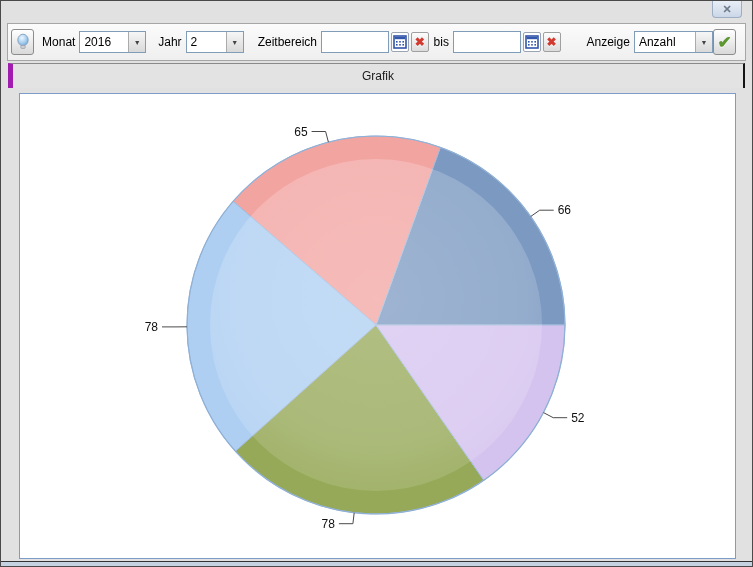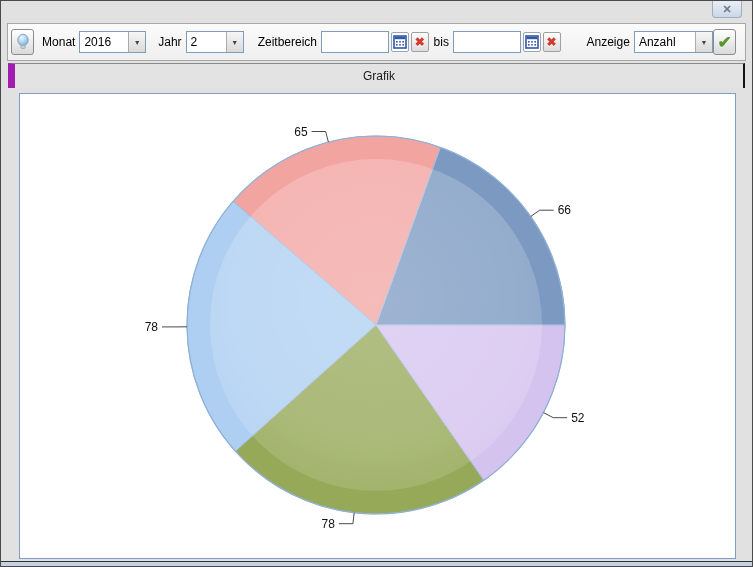--- a/index.html
+++ b/index.html
@@ -57,21 +57,21 @@
   .clear-glyph { color:#D33A2F; font-size:12px; font-weight:bold; line-height:1;
     text-shadow:0 1px 0 rgba(255,255,255,0.6); }
   .apply-glyph { color:#5D9732; font-size:17px; font-weight:bold; line-height:1;
     text-shadow:0 1px 0 rgba(255,255,255,0.6); }
   .tabstrip {
     position:absolute; left:7px; right:7px; top:62px; height:25px;
     display:flex; font-size:12px; color:#1A1A1A;
   }
   .tab { flex:1; display:flex; align-items:center; justify-content:center; }
   .tab.active {
-    background:#E3E3E3; border-top:1px solid #8A8A8A; border-left:7px solid #a21caf;
+    background:#E3E3E3; border-top:1px solid #8A8A8A; border-left:5px solid #a21caf;
     border-right:2px solid #141414;
   }
   .tab.inactive {
     background:linear-gradient(180deg,#F5F5F5,#E2E2E2);
     border-top:1px solid #8A8A8A; border-right:1px solid #6E6E6E;
     border-bottom:1px solid #141414; box-shadow:inset 0 1px 0 #FFF;
   }
   .chart-panel {
     position:absolute; left:18px; top:92px; width:717px; height:466px;
     background:#fff; border:1px solid #7E9CC8;

